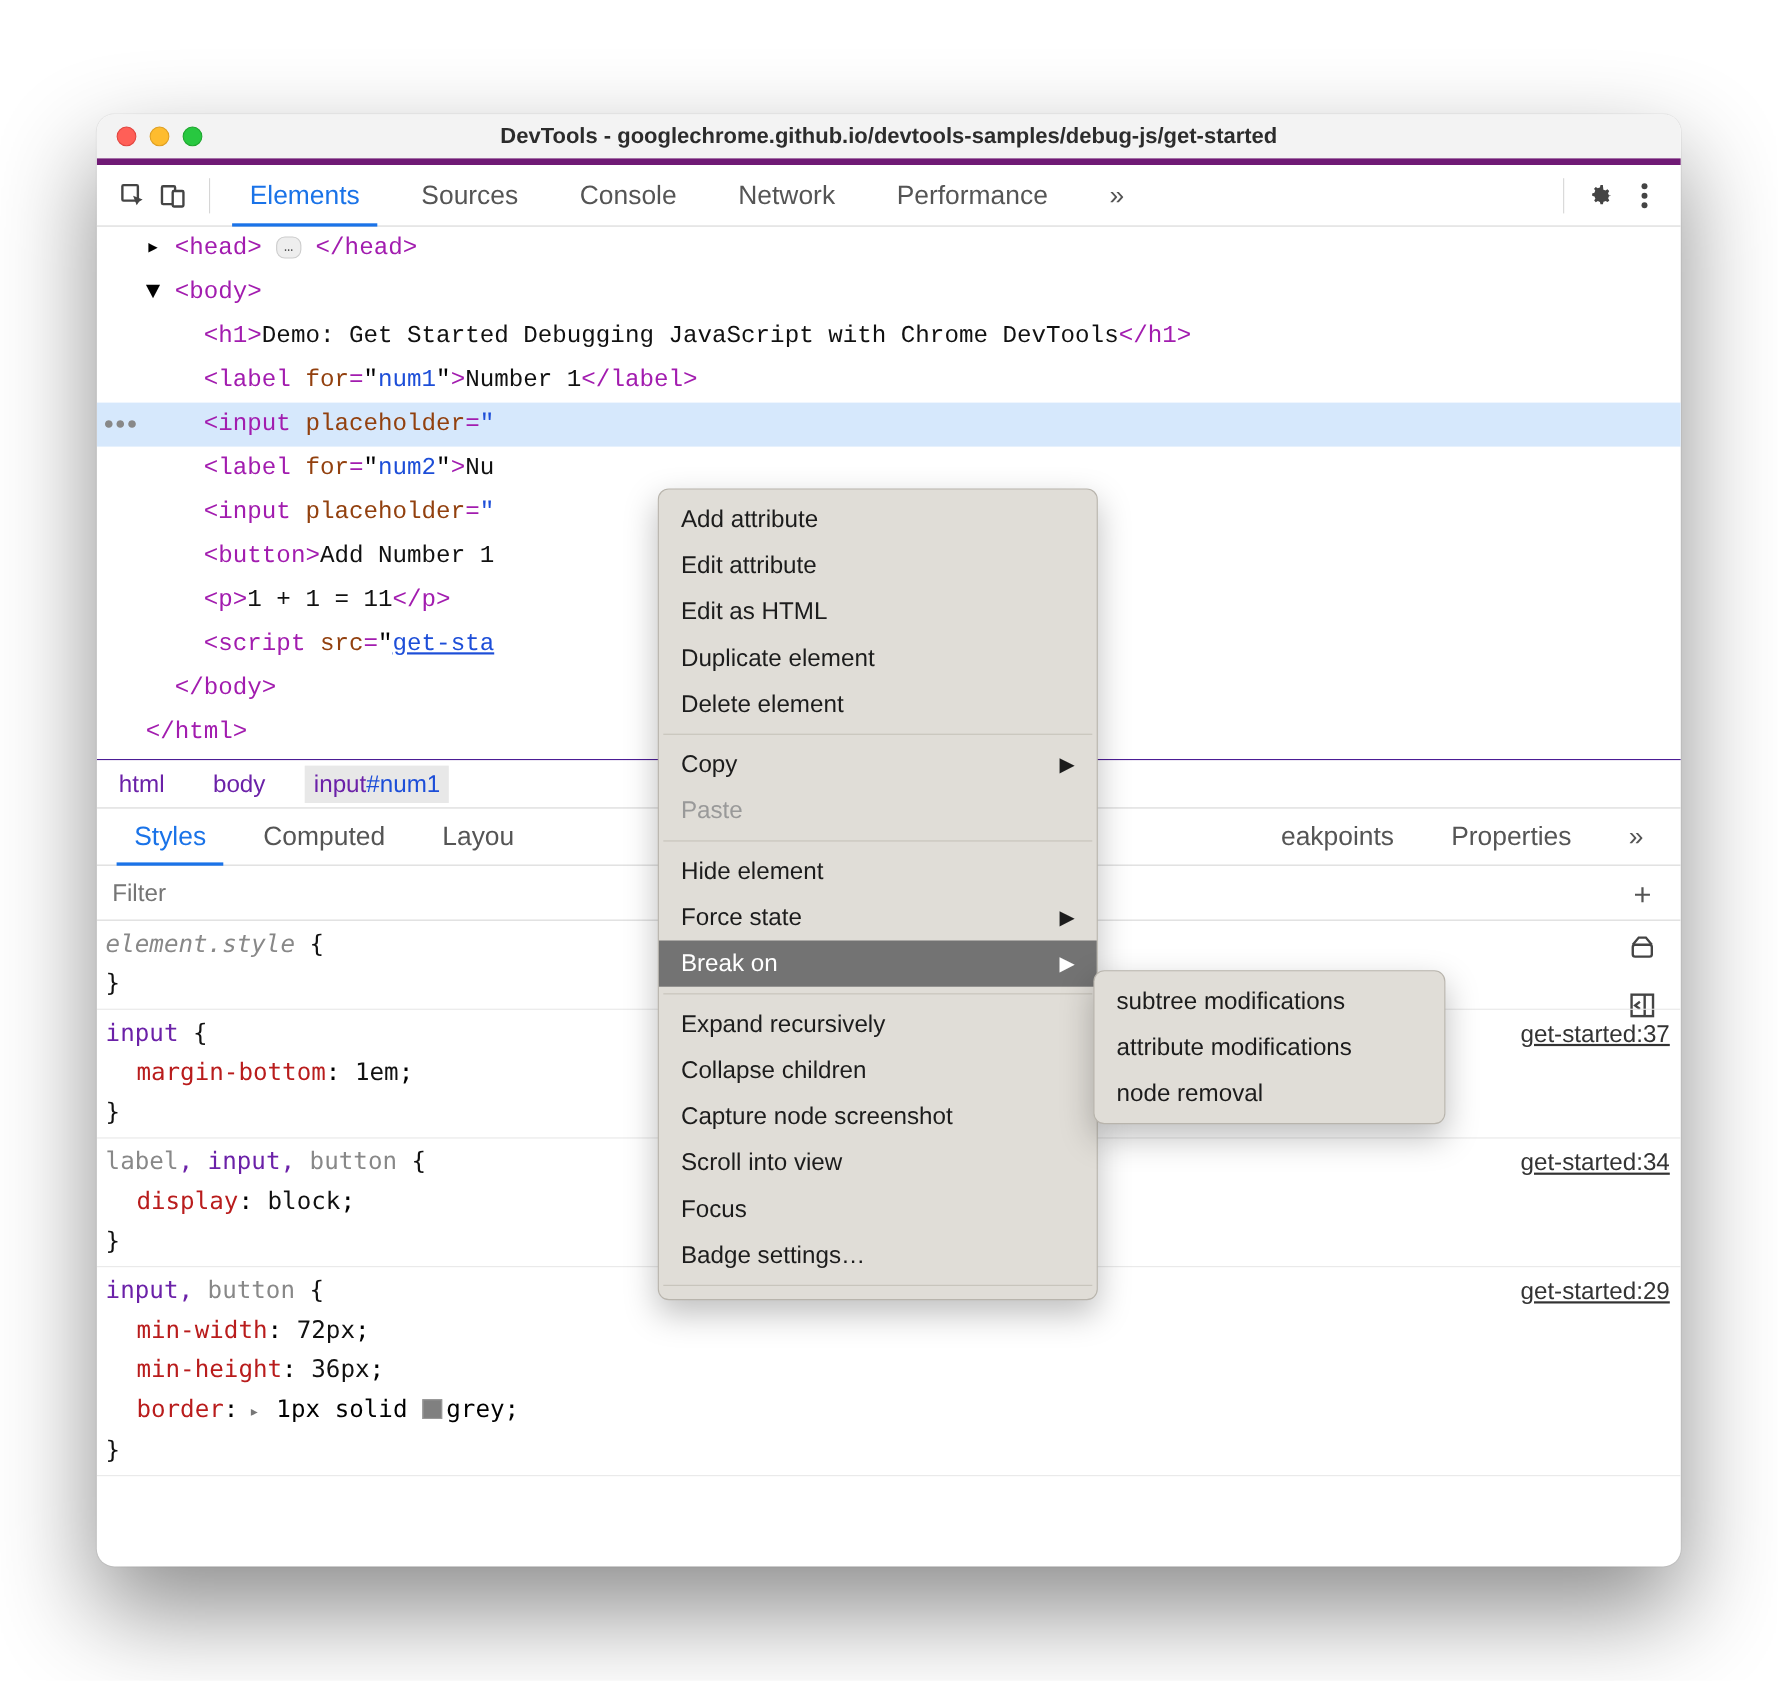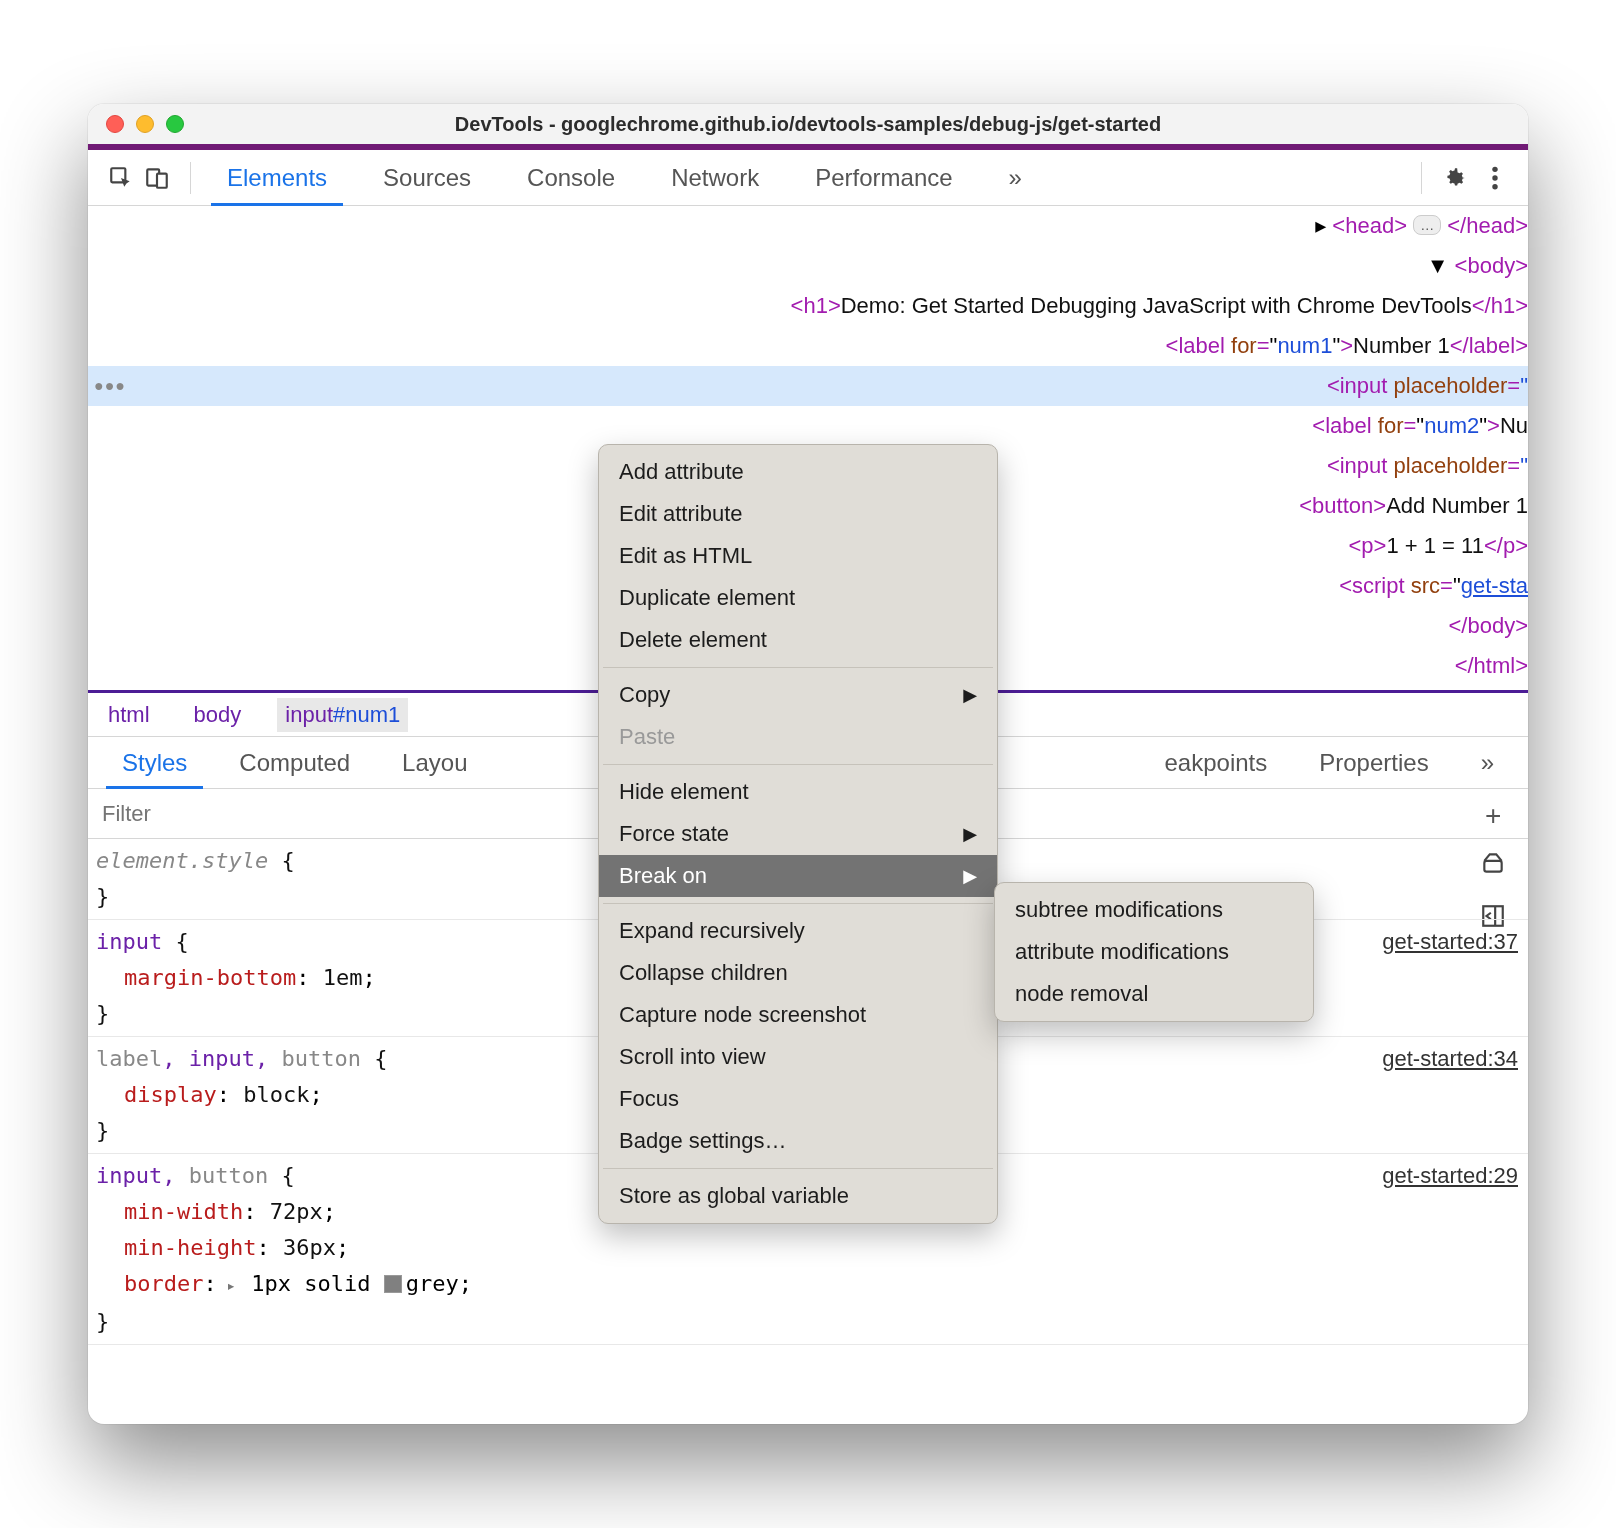--- a/index.html
+++ b/index.html
@@ -71,27 +71,26 @@
 .tab.active { color: #1a73e8; }
 .tab.active::after {
   content: "";
   position: absolute;
   bottom: -1px; left: 12px; right: 12px;
   height: 3px;
   background: #1a73e8;
 }
 .toolbar-right { margin-left: auto; display: flex; align-items: center; gap: 10px; padding-right: 10px; }
 .dom-panel {
-  font-family: Liberation Sans, sans-serif;
+  font-family: Liberation Mono, monospace;
   font-size: 22px;
   line-height: 40px;
-  border-bottom: 3px solid #4c1d95;
+  border-bottom: 1px solid #4c1d95;
   flex-shrink: 0;
   padding-bottom: 4px;
-  text-align: right;
 }
 .dom-row { white-space: pre; padding-left: 18px; position: relative; }
 .dom-row.selected { background: #d6e8fc; }
 .dom-row .dots { position: absolute; left: 6px; color: #888; font-size: 16px; letter-spacing: 1px; }
 .tag { color: #a21caf; }
 .attr-name { color: #92400e; }
 .attr-val { color: #1d4ed8; }
 .attr-val.link { text-decoration: underline; }
 .text { color: #111; }
 .badge { display:inline-block; background:#eee; border:1px solid #ccc; border-radius:8px; font-size:14px; padding:0 6px; line-height:18px; vertical-align:3px; color:#555;}
@@ -361,21 +360,20 @@
         <span class="ctx-arrow">▶</span>
       </div>
     <div class="ctx-sep"></div>
     <div class="ctx-item">Expand recursively</div>
     <div class="ctx-item">Collapse children</div>
     <div class="ctx-item">Capture node screenshot</div>
     <div class="ctx-item">Scroll into view</div>
     <div class="ctx-item">Focus</div>
     <div class="ctx-item">Badge settings…</div>
     <div class="ctx-sep"></div>
-    <div class="ctx-item">Store as global variable</div>
   </div>
 
   <div class="submenu">
     <div class="ctx-item">subtree modifications</div>
     <div class="ctx-item">attribute modifications</div>
     <div class="ctx-item">node removal</div>
   </div>
 
 </div>
 

